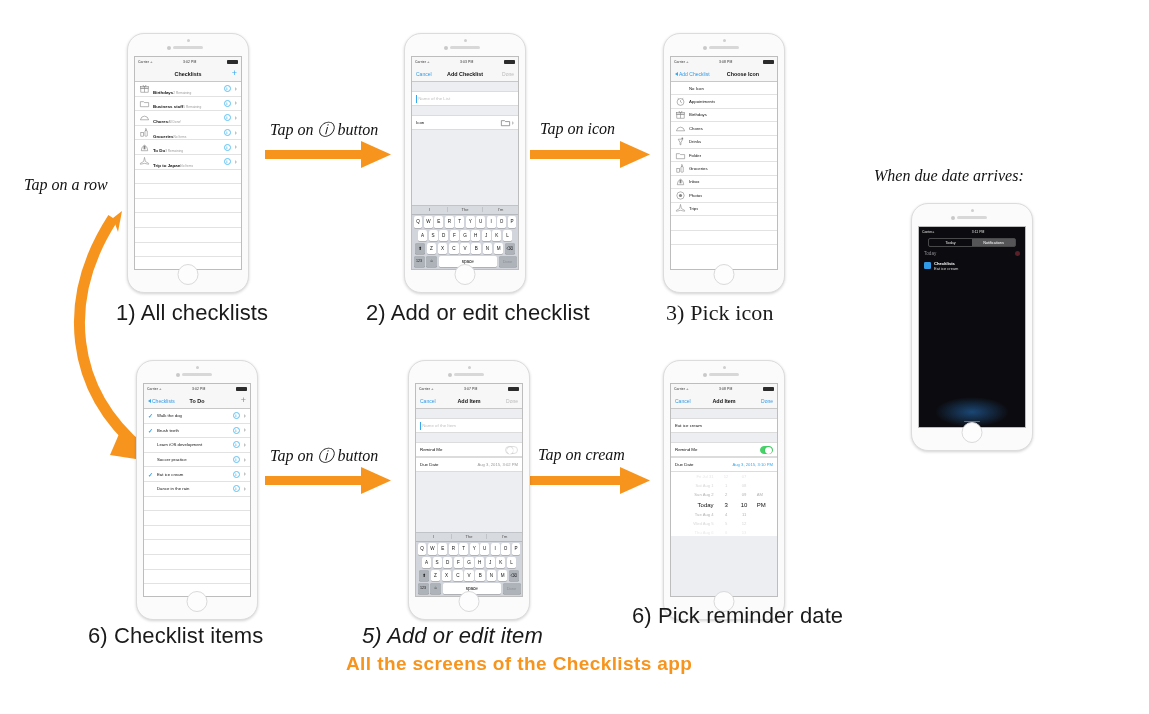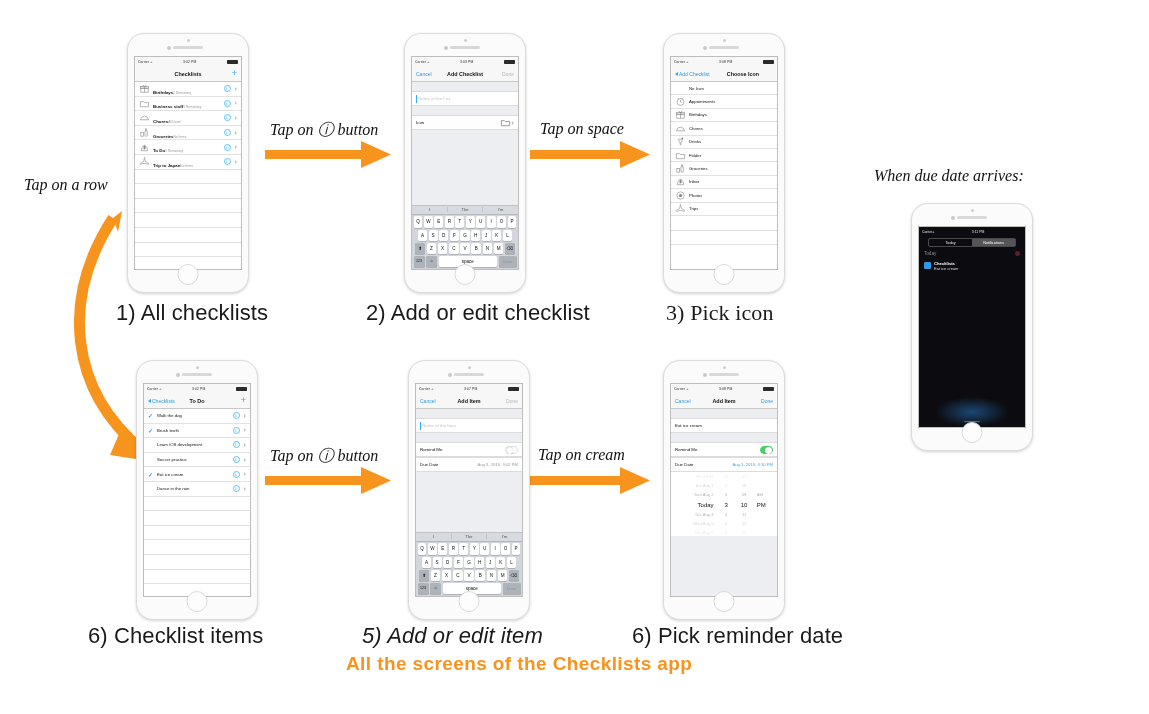--- a/index.html
+++ b/index.html
@@ -748,21 +748,21 @@
           </div>
           <div class="sel-lines">
             
             
           </div>
         </div>
       </div>
     </div>
     <div class="home"></div>
   </div>
-  <div class="caption" style="left:632px; top:623px;">6) Pick reminder date</div>
+  <div class="caption" style="left:632px; top:603px;">6) Pick reminder date</div>
 
   <div class="phone notif-phone" style="left:911px; top:203px; height:248px;">
     <div class="sensor"></div>
     <div class="cam"></div>
     <div class="speaker"></div>
     <div class="screen" style="height:202px;">
       <div class="notif-screen">
         <div class="notif-status">
           <span class="sb-left"><span>Carrier</span><span class="wifi">▵</span></span>
           <span>3:11 PM</span>
@@ -785,20 +785,20 @@
         </div>
         <div class="notif-glow"></div>
         <div class="notif-grab"></div>
       </div>
     </div>
     <div class="home"></div>
   </div>
 
   <div class="hand" style="left:24px; top:176px;">Tap on a row</div>
   <div class="hand" style="left:270px; top:120px;">Tap on ⓘ button</div>
-  <div class="hand" style="left:540px; top:120px;">Tap on space</div>
+  <div class="hand" style="left:540px; top:120px;">Tap on icon</div>
   <div class="hand" style="left:270px; top:446px;">Tap on ⓘ button</div>
   <div class="hand" style="left:538px; top:446px;">Tap on cream</div>
   <div class="hand" style="left:874px; top:167px;">When due date arrives:</div>
 
   <div class="title-orange" style="left:346px; top:653px;">All the screens of the Checklists app</div>
 
 </div>
 
 </body></html>

